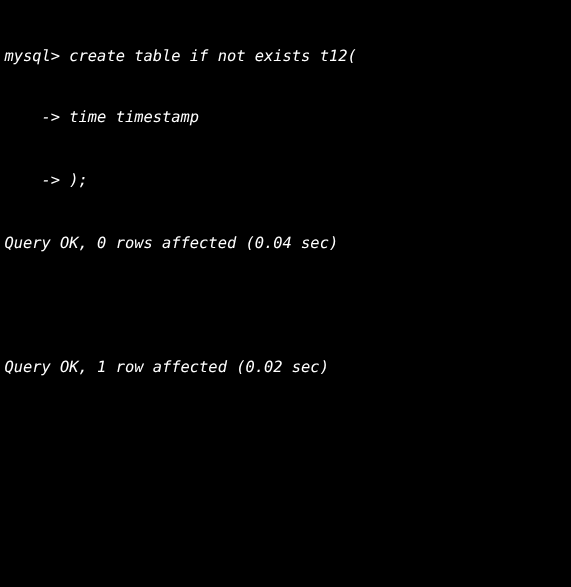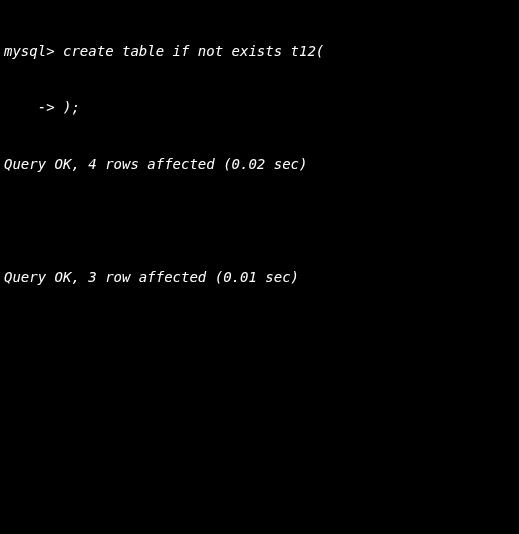--- a/index.html
+++ b/index.html
@@ -21,24 +21,25 @@
   .line {
     white-space: pre;
     font-style: italic;
   }
 </style>
 </head>
 <body>
 
 <div class="terminal">
   <div class="line">mysql&gt; create table if not exists t12(</div>
+  <div class="line">    -&gt; time timestamp</div>
   <div class="line">    -&gt; );</div>
-  <div class="line">Query OK, 4 rows affected (0.02 sec)</div>
+  <div class="line">Query OK, 0 rows affected (0.04 sec)</div>
   <div class="line">&nbsp;</div>
-  <div class="line">Query OK, 3 row affected (0.01 sec)</div>
+  <div class="line">Query OK, 1 row affected (0.02 sec)</div>
   <div class="line">&nbsp;</div>
   
   
   
   
   
   
   
   
   

